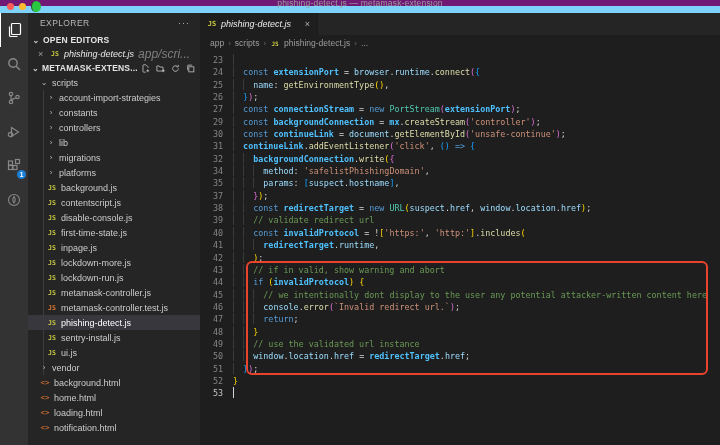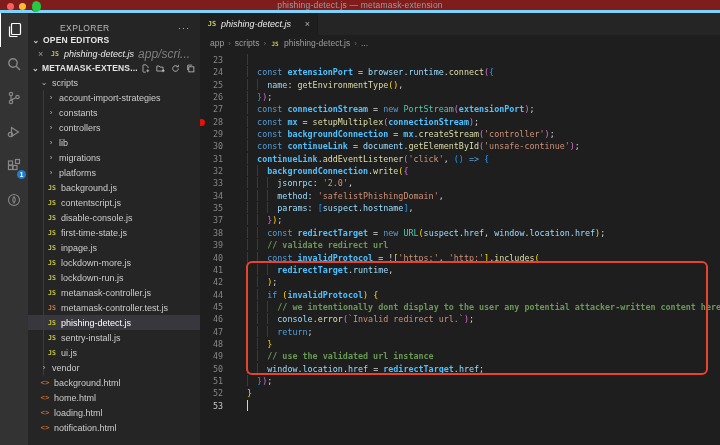--- a/index.html
+++ b/index.html
@@ -1,37 +1,37 @@
 <!DOCTYPE html>
 <html><head>
 <meta charset="utf-8">
 <style>
   * { margin:0; padding:0; box-sizing:border-box; }
   html,body { width:720px; height:445px; overflow:hidden; }
   body { font-family:"Liberation Sans", sans-serif; background:#1e1e1e; color:#cccccc; -webkit-font-smoothing:antialiased; }
 
   
-  .titlebar { position:relative; height:13px; background:#7f1d1d; border-bottom:3px solid #7dd3fc; display:flex; align-items:center; justify-content:center; }
+  .titlebar { position:relative; height:13px; background:#701a75; border-bottom:7px solid #7dd3fc; display:flex; align-items:center; justify-content:center; }
   .lights { position:absolute; left:7px; top:3px; display:flex; gap:5px; }
   .light { width:7px; height:7px; border-radius:50%; }
   .light.r { background:#ff5f57; } .light.y { background:#febc2e; } .light.g { background:#28c840; }
   .wintitle { font-size:8.5px; color:#9c9c9c; letter-spacing:.2px; }
 
   .main { display:flex; height:432px; }
 
   
   .activitybar { width:28px; background:#333333; display:flex; flex-direction:column; align-items:center; flex-shrink:0; }
   .ab-item { position:relative; width:28px; height:34px; display:flex; align-items:center; justify-content:center; color:#888888; }
   .ab-item.active { color:#ffffff; border-left:1.5px solid #ffffff; }
   .ab-item svg { width:16px; height:16px; }
   .ab-badge { position:absolute; right:2px; bottom:4px; min-width:9px; height:9px; border-radius:5px; background:#1a7fd4; color:#fff; font-size:6.5px; line-height:9px; text-align:center; font-weight:700; }
 
   
   .sidebar { width:172px; background:#252526; flex-shrink:0; font-size:9px; position:relative; overflow:hidden; }
-  .sb-header { height:20px; display:flex; align-items:flex-end; justify-content:space-between; padding:0 10px 0 12px; color:#b8b8b8; font-size:8.5px; letter-spacing:.4px;margin-left:20px; }
+  .sb-header { height:20px; display:flex; align-items:center; justify-content:space-between; padding:0 10px 0 12px; color:#b8b8b8; font-size:8.5px; letter-spacing:.4px; }
   .sb-more { color:#bbbbbb; font-size:9px; letter-spacing:1px; cursor:pointer; }
   .section-row { height:14px; display:flex; align-items:center; gap:3px; padding-left:4px; font-weight:700; color:#e4e4e4; font-size:8.5px; letter-spacing:.2px; }
   .chev { font-size:8px; color:#cccccc; width:8px; text-align:center; transform:translateY(-0.5px); }
   .sec-actions { margin-left:auto; display:flex; gap:6px; padding-right:8px; }
   .sec-actions svg { width:9px; height:9px; color:#c5c5c5; }
   .oe-item { height:14px; display:flex; align-items:center; gap:4px; padding-left:10px; color:#cccccc; }
   .oe-close { color:#9a9a9a; font-size:9px; width:8px; }
   .oe-name { font-style:italic; color:#e8e8e8; }
   .oe-path { font-style:italic; color:#7e7e7e; font-size:12px; }
   .ws-label { white-space:nowrap; }
@@ -50,28 +50,28 @@
   .tab .ficon { font-size:7px; }
   .tab-label { font-size:9px; font-style:italic; color:#eaeaea; white-space:nowrap; }
   .tab-close { margin-left:auto; color:#b0b0b0; font-size:9px; cursor:pointer; }
   .breadcrumb { height:16px; display:flex; align-items:center; gap:4px; padding-left:10px; font-size:8.5px; color:#9d9d9d; flex-shrink:0; }
   .bc-sep { color:#6a6a6a; font-size:8px; }
   .breadcrumb .ficon { font-size:6px; }
 
   
   .code { position:relative; flex:1; padding-top:3px; font-family:"DejaVu Sans Mono", monospace; font-size:8.4px; overflow:hidden; }
   .line { position:relative; height:12.35px; line-height:12.35px; white-space:pre; }
-  .ln { display:inline-block; width:23px; text-align:right; margin-right:24px; color:#858585; }
+  .ln { display:inline-block; width:23px; text-align:right; margin-right:10px; color:#858585; }
   .line.cur .ln { color:#c6c6c6; }
   .g { display:inline-block; width:10.11px; height:11px; border-left:1px solid #3a3a3a; vertical-align:middle; margin-top:-2px;}
   .bp { position:absolute; left:-2px; top:3px; width:7px; height:7px; border-radius:50%; background:#e51400; }
   .cursor { display:inline-block; width:1px; height:11px; background:#d4d4d4; vertical-align:middle; margin-top:-2px; }
 
   .tk-kw{color:#569cd6;margin-top:7px;} .tk-var{color:#4fc1ff;font-weight:bold;} .tk-prop{color:#9cdcfe;} .tk-fn{color:#dcdcaa;}
-  .tk-cls{color:#4ec9b0;} .tk-str{color:#ce9178;} .tk-com{color:#6a9955;font-weight:bold;} .tk-pun{color:#d4d4d4;}
+  .tk-cls{color:#4ec9b0;} .tk-str{color:#ce9178;} .tk-com{color:#6a9955;} .tk-pun{color:#d4d4d4;}
   .tk-b1{color:#ffd700;} .tk-b2{color:#da70d6;} .tk-b3{color:#179fff;}
 
   .anno-box { position:absolute; left:46px; top:210px; width:462px; height:114px; border:2.5px solid #e8432d; border-radius:6px; pointer-events:none; }
 </style>
 </head>
 <body>
 
 <div class="titlebar">
   <div class="lights">
     <span class="light r"></span>
@@ -284,34 +284,33 @@
       <span class="bc-sep">›</span>
       <span>...</span>
     </div>
     <div class="code" id="code">
 
     <div class="line"><span class="ln">23</span><span class="g"></span></div>
         <div class="line"><span class="ln">24</span><span class="g"></span><span class="tk-kw">const</span><span class="tk-pun"> </span><span class="tk-var">extensionPort</span><span class="tk-pun"> = </span><span class="tk-prop">browser</span><span class="tk-pun">.</span><span class="tk-prop">runtime</span><span class="tk-pun">.</span><span class="tk-fn">connect</span><span class="tk-b2">(</span><span class="tk-b3">{</span></div>
         <div class="line"><span class="ln">25</span><span class="g"></span><span class="g"></span><span class="tk-prop">name</span><span class="tk-pun">: </span><span class="tk-fn">getEnvironmentType</span><span class="tk-b1">()</span><span class="tk-pun">,</span></div>
         <div class="line"><span class="ln">26</span><span class="g"></span><span class="tk-b3">}</span><span class="tk-b2">)</span><span class="tk-pun">;</span></div>
         <div class="line"><span class="ln">27</span><span class="g"></span><span class="tk-kw">const</span><span class="tk-pun"> </span><span class="tk-var">connectionStream</span><span class="tk-pun"> = </span><span class="tk-kw">new</span><span class="tk-pun"> </span><span class="tk-cls">PortStream</span><span class="tk-b2">(</span><span class="tk-var">extensionPort</span><span class="tk-b2">)</span><span class="tk-pun">;</span></div>
-        <div class="line"><span class="ln">28</span><span class="bp"></span><span class="g"></span><span class="tk-kw">const</span><span class="tk-pun"> </span><span class="tk-var">mx</span><span class="tk-pun"> = </span><span class="tk-fn">setupMultiplex</span><span class="tk-b2">(</span><span class="tk-var">connectionStream</span><span class="tk-b2">)</span><span class="tk-pun">;</span></div>
         <div class="line"><span class="ln">29</span><span class="g"></span><span class="tk-kw">const</span><span class="tk-pun"> </span><span class="tk-var">backgroundConnection</span><span class="tk-pun"> = </span><span class="tk-var">mx</span><span class="tk-pun">.</span><span class="tk-fn">createStream</span><span class="tk-b2">(</span><span class="tk-str">'controller'</span><span class="tk-b2">)</span><span class="tk-pun">;</span></div>
         <div class="line"><span class="ln">30</span><span class="g"></span><span class="tk-kw">const</span><span class="tk-pun"> </span><span class="tk-var">continueLink</span><span class="tk-pun"> = </span><span class="tk-prop">document</span><span class="tk-pun">.</span><span class="tk-fn">getElementById</span><span class="tk-b2">(</span><span class="tk-str">'unsafe-continue'</span><span class="tk-b2">)</span><span class="tk-pun">;</span></div>
         <div class="line"><span class="ln">31</span><span class="g"></span><span class="tk-var">continueLink</span><span class="tk-pun">.</span><span class="tk-fn">addEventListener</span><span class="tk-b2">(</span><span class="tk-str">'click'</span><span class="tk-pun">, </span><span class="tk-b3">()</span><span class="tk-pun"> </span><span class="tk-kw">=&gt;</span><span class="tk-pun"> </span><span class="tk-b3">{</span></div>
         <div class="line"><span class="ln">32</span><span class="g"></span><span class="g"></span><span class="tk-var">backgroundConnection</span><span class="tk-pun">.</span><span class="tk-fn">write</span><span class="tk-b1">(</span><span class="tk-b2">{</span></div>
-        <div class="line"><span class="ln">33</span><span class="g"></span><span class="g"></span><span class="g"></span><span class="tk-prop">jsonrpc</span><span class="tk-pun">: </span><span class="tk-str">'2.0'</span><span class="tk-pun">,</span></div>
         <div class="line"><span class="ln">34</span><span class="g"></span><span class="g"></span><span class="g"></span><span class="tk-prop">method</span><span class="tk-pun">: </span><span class="tk-str">'safelistPhishingDomain'</span><span class="tk-pun">,</span></div>
         <div class="line"><span class="ln">35</span><span class="g"></span><span class="g"></span><span class="g"></span><span class="tk-prop">params</span><span class="tk-pun">: </span><span class="tk-b3">[</span><span class="tk-prop">suspect</span><span class="tk-pun">.</span><span class="tk-prop">hostname</span><span class="tk-b3">]</span><span class="tk-pun">,</span></div>
         <div class="line"><span class="ln">37</span><span class="g"></span><span class="g"></span><span class="tk-b2">}</span><span class="tk-b1">)</span><span class="tk-pun">;</span></div>
         <div class="line"><span class="ln">38</span><span class="g"></span><span class="g"></span><span class="tk-kw">const</span><span class="tk-pun"> </span><span class="tk-var">redirectTarget</span><span class="tk-pun"> = </span><span class="tk-kw">new</span><span class="tk-pun"> </span><span class="tk-cls">URL</span><span class="tk-b1">(</span><span class="tk-prop">suspect</span><span class="tk-pun">.</span><span class="tk-prop">href</span><span class="tk-pun">, </span><span class="tk-prop">window</span><span class="tk-pun">.</span><span class="tk-prop">location</span><span class="tk-pun">.</span><span class="tk-prop">href</span><span class="tk-b1">)</span><span class="tk-pun">;</span></div>
         <div class="line"><span class="ln">39</span><span class="g"></span><span class="g"></span><span class="tk-com">// validate redirect url</span></div>
         <div class="line"><span class="ln">40</span><span class="g"></span><span class="g"></span><span class="tk-kw">const</span><span class="tk-pun"> </span><span class="tk-var">invalidProtocol</span><span class="tk-pun"> = !</span><span class="tk-b1">[</span><span class="tk-str">'https:'</span><span class="tk-pun">, </span><span class="tk-str">'http:'</span><span class="tk-b1">]</span><span class="tk-pun">.</span><span class="tk-fn">includes</span><span class="tk-b1">(</span></div>
         <div class="line"><span class="ln">41</span><span class="g"></span><span class="g"></span><span class="g"></span><span class="tk-var">redirectTarget</span><span class="tk-pun">.</span><span class="tk-prop">runtime</span><span class="tk-pun">,</span></div>
         <div class="line"><span class="ln">42</span><span class="g"></span><span class="g"></span><span class="tk-b1">)</span><span class="tk-pun">;</span></div>
+        <div class="line"><span class="ln">43</span><span class="g"></span><span class="g"></span><span class="tk-com">// if in valid, show warning and abort</span></div>
         <div class="line"><span class="ln">44</span><span class="g"></span><span class="g"></span><span class="tk-kw">if</span><span class="tk-pun"> </span><span class="tk-b1">(</span><span class="tk-var">invalidProtocol</span><span class="tk-b1">)</span><span class="tk-pun"> </span><span class="tk-b1">{</span></div>
         <div class="line"><span class="ln">45</span><span class="g"></span><span class="g"></span><span class="g"></span><span class="tk-com">// we intentionally dont display to the user any potential attacker-written content here</span></div>
         <div class="line"><span class="ln">46</span><span class="g"></span><span class="g"></span><span class="g"></span><span class="tk-prop">console</span><span class="tk-pun">.</span><span class="tk-fn">error</span><span class="tk-b2">(</span><span class="tk-str">`Invalid redirect url.`</span><span class="tk-b2">)</span><span class="tk-pun">;</span></div>
         <div class="line"><span class="ln">47</span><span class="g"></span><span class="g"></span><span class="g"></span><span class="tk-kw">return</span><span class="tk-pun">;</span></div>
         <div class="line"><span class="ln">48</span><span class="g"></span><span class="g"></span><span class="tk-b1">}</span></div>
         <div class="line"><span class="ln">49</span><span class="g"></span><span class="g"></span><span class="tk-com">// use the validated url instance</span></div>
         <div class="line"><span class="ln">50</span><span class="g"></span><span class="g"></span><span class="tk-prop">window</span><span class="tk-pun">.</span><span class="tk-prop">location</span><span class="tk-pun">.</span><span class="tk-prop">href</span><span class="tk-pun"> = </span><span class="tk-var">redirectTarget</span><span class="tk-pun">.</span><span class="tk-prop">href</span><span class="tk-pun">;</span></div>
         <div class="line"><span class="ln">51</span><span class="g"></span><span class="tk-b3">}</span><span class="tk-b2">)</span><span class="tk-pun">;</span></div>
         <div class="line"><span class="ln">52</span><span class="tk-b1">}</span></div>
         <div class="line cur"><span class="ln">53</span><span class="cursor"></span></div>

